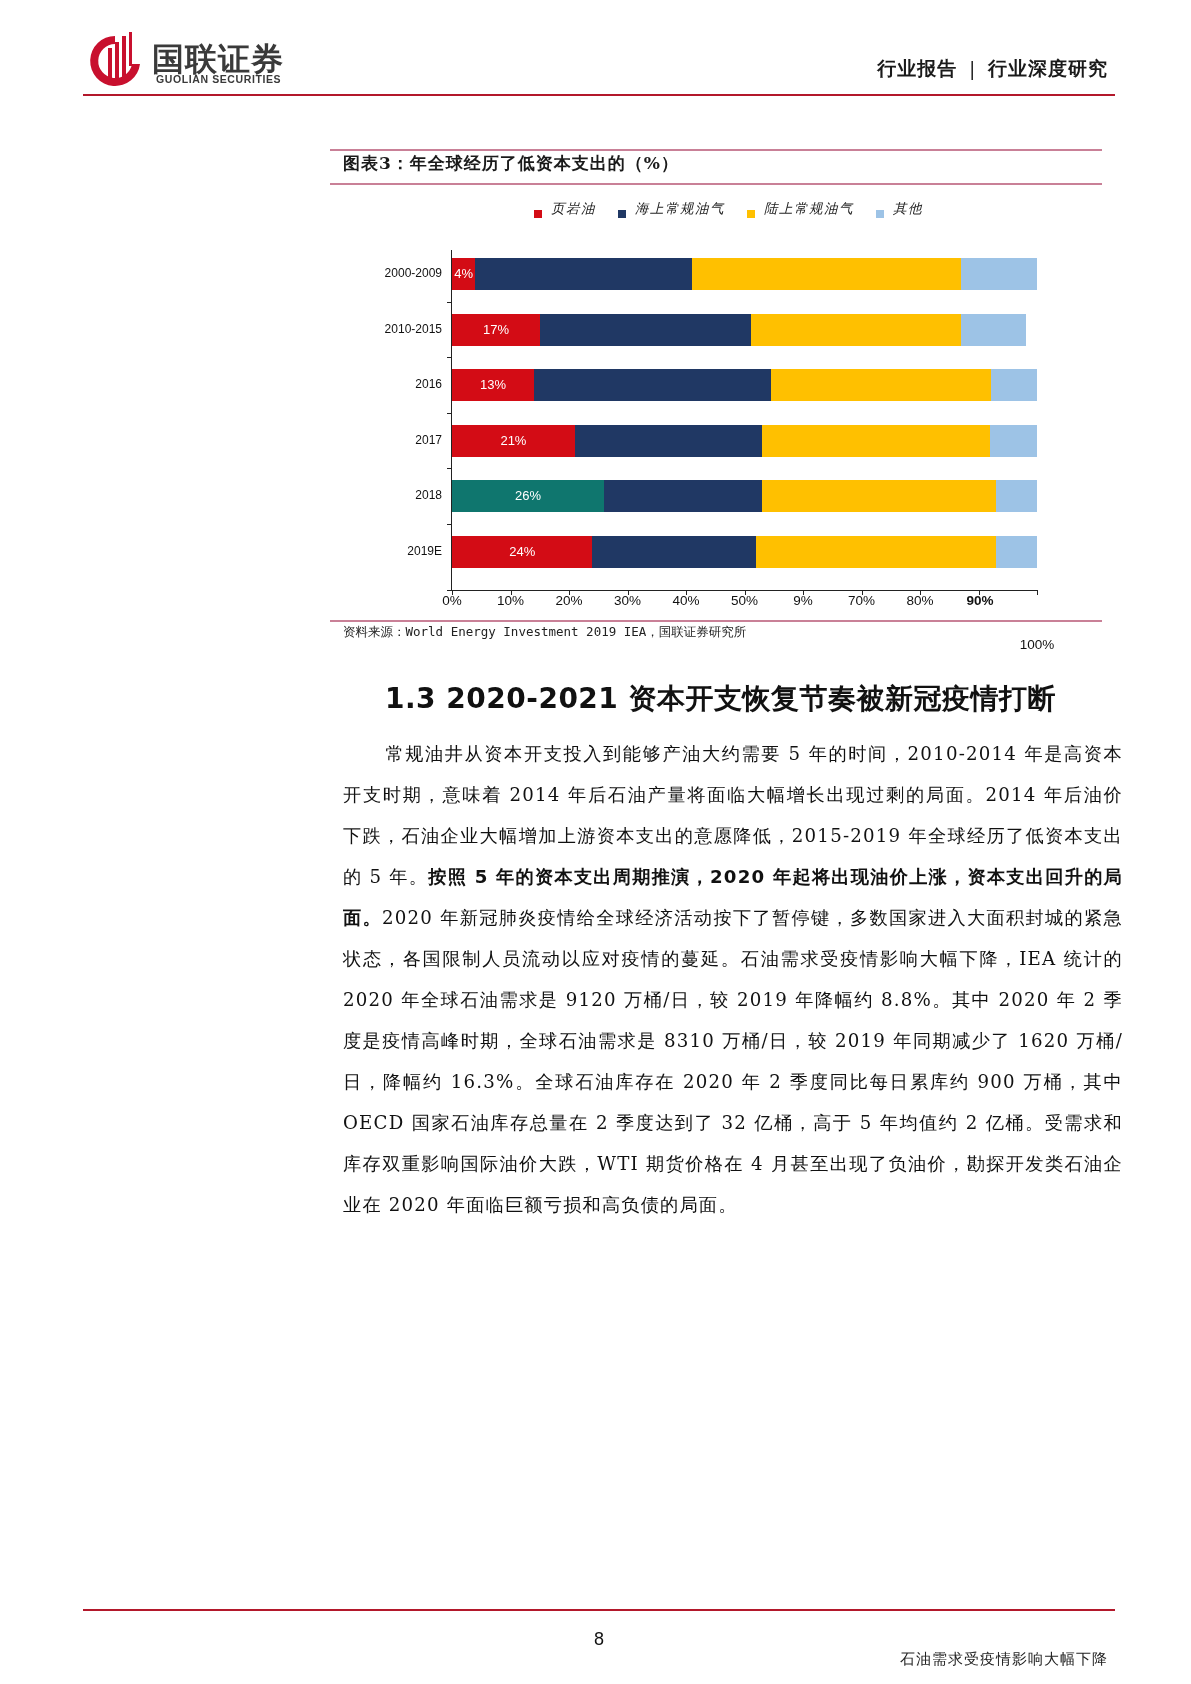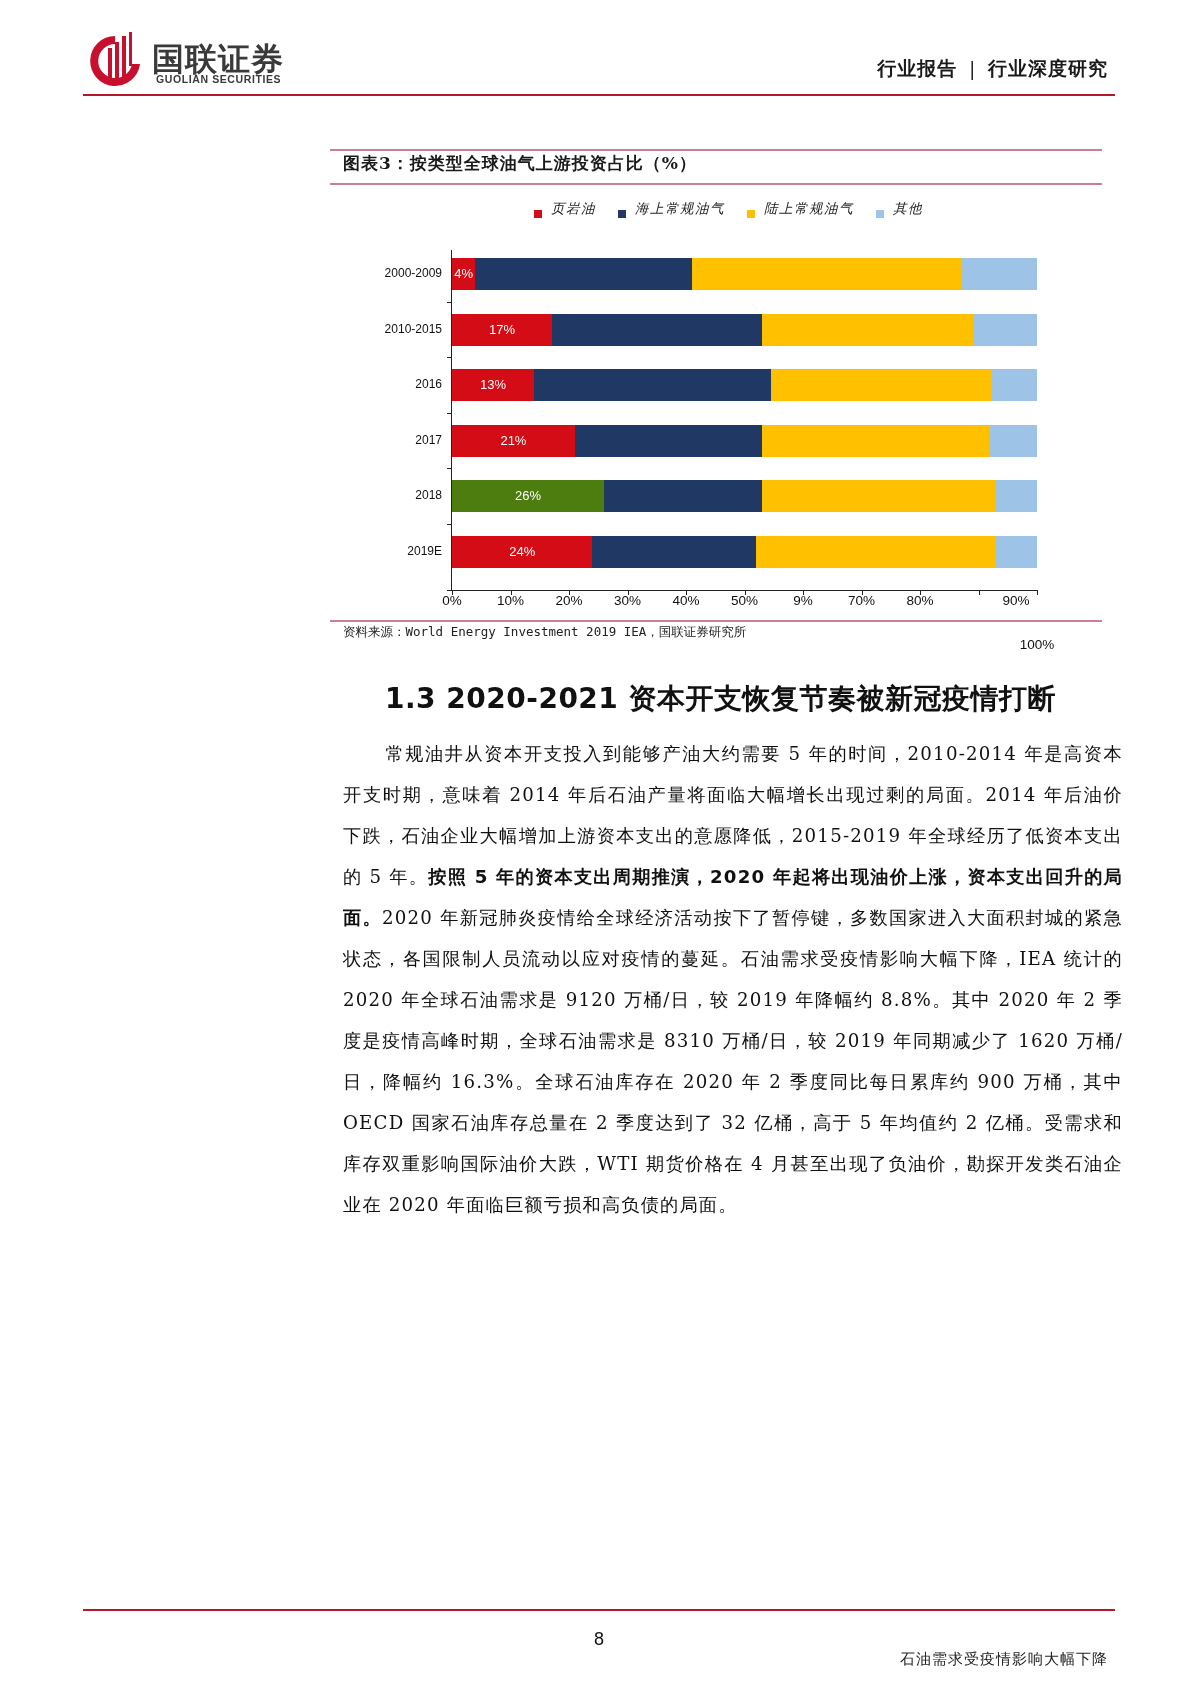--- a/index.html
+++ b/index.html
@@ -68,21 +68,21 @@
 <div class="abs logo-cn">国联证券</div>
 <div class="abs logo-en">GUOLIAN SECURITIES</div>
 <div class="abs hdr-right">
   <span>行业报告</span>
   <span style="font-weight:normal;margin:0 4px;">|</span>
   <span>行业深度研究</span>
 </div>
 <div class="abs hdr-rule"></div>
 
 <div class="abs chart-rule" style="top:149px;"></div>
-<div class="abs chart-title">图表3：按类型全球油气上游投资占比（%）</div>
+<div class="abs chart-title">图表3：年全球经历了低资本支出的（%）</div>
 <div class="abs chart-rule" style="top:183px;"></div>
 
 <div class="abs legend">
   <div class="legend-item">
     <span class="swatch" style="background:#d30c15"></span>
     <span>页岩油</span>
   </div>
   <div class="legend-item">
     <span class="swatch" style="background:#203864"></span>
     <span>海上常规油气</span>
@@ -102,21 +102,21 @@
     <div class="abs bar" style="top: 258px;">
       <div class="seg" style="width: 23.4px; background: rgb(211, 12, 21);">
         <span class="seg-label">4%</span>
       </div>
       <div class="seg" style="width: 216.45px; background: rgb(32, 56, 100);"></div>
       <div class="seg" style="width: 269.1px; background: rgb(255, 192, 0);"></div>
       <div class="seg" style="width: 76.05px; background: rgb(157, 195, 230);"></div>
     </div>
     <div class="abs cat-label" style="top: 321.5px;">2010-2015</div>
     <div class="abs bar" style="top: 313.5px;">
-      <div class="seg" style="width: 100px; background: rgb(211, 12, 21);">
+      <div class="seg" style="width: 88px; background: rgb(211, 12, 21);">
         <span class="seg-label">17%</span>
       </div>
       <div class="seg" style="width: 210.6px; background: rgb(32, 56, 100);"></div>
       <div class="seg" style="width: 210.6px; background: rgb(255, 192, 0);"></div>
       <div class="seg" style="width: 64.35px; background: rgb(157, 195, 230);"></div>
     </div>
     <div class="abs y-tick" style="top: 301.5px;"></div>
     <div class="abs cat-label" style="top: 377px;">2016</div>
     <div class="abs bar" style="top: 369px;">
       <div class="seg" style="width: 83px; background: rgb(211, 12, 21);">
@@ -132,21 +132,21 @@
       <div class="seg" style="width: 122.85px; background: rgb(211, 12, 21);">
         <span class="seg-label">21%</span>
       </div>
       <div class="seg" style="width: 187.2px; background: rgb(32, 56, 100);"></div>
       <div class="seg" style="width: 228.15px; background: rgb(255, 192, 0);"></div>
       <div class="seg" style="width: 46.8px; background: rgb(157, 195, 230);"></div>
     </div>
     <div class="abs y-tick" style="top: 412.5px;"></div>
     <div class="abs cat-label" style="top: 488px;">2018</div>
     <div class="abs bar" style="top: 480px;">
-      <div class="seg" style="width: 152.1px; background: #4d7c0f;">
+      <div class="seg" style="width: 152.1px; background: #0f766e;">
         <span class="seg-label">26%</span>
       </div>
       <div class="seg" style="width: 157.95px; background: rgb(32, 56, 100);"></div>
       <div class="seg" style="width: 234px; background: rgb(255, 192, 0);"></div>
       <div class="seg" style="width: 40.95px; background: rgb(157, 195, 230);"></div>
     </div>
     <div class="abs y-tick" style="top: 468px;"></div>
     <div class="abs cat-label" style="top: 543.5px;">2019E</div>
     <div class="abs bar" style="top: 535.5px;">
       <div class="seg" style="width: 140.4px; background: rgb(211, 12, 21);">
@@ -173,21 +173,21 @@
     <div class="abs x-label" style="left: 686px;">40%</div>
     <div class="abs x-tick" style="left: 744.5px;"></div>
     <div class="abs x-label" style="left: 744.5px;">50%</div>
     <div class="abs x-tick" style="left: 803px;"></div>
     <div class="abs x-label" style="left: 803px;">9%</div>
     <div class="abs x-tick" style="left: 861.5px;"></div>
     <div class="abs x-label" style="left: 861.5px;">70%</div>
     <div class="abs x-tick" style="left: 920px;"></div>
     <div class="abs x-label" style="left: 920px;">80%</div>
     <div class="abs x-tick" style="left: 978.5px;"></div>
-    <div class="abs x-label" style="left: 1016px;">90%</div>
+    <div class="abs x-label" style="left: 980px; font-weight: bold;">90%</div>
     <div class="abs x-tick" style="left: 1037px;"></div>
     <div class="abs x-label" style="left: 1037px; margin-top: 44px;">100%</div>
   </div>
 
 <div class="abs chart-rule" style="top:620px;"></div>
 <div class="abs source">资料来源：World Energy Investment 2019 IEA，国联证券研究所</div>
 
 <div class="abs section-title">1.3 2020-2021 资本开支恢复节奏被新冠疫情打断</div>
 <div class="abs para"><span class="ind"></span><span>常规油井从资本开支投入到能够产油大约需要 5 年的时间，2010-2014 年是高资本开支时期，意味着 2014 年后石油产量将面临大幅增长出现过剩的局面。2014 年后油价下跌，石油企业大幅增加上游资本支出的意愿降低，2015-2019 年全球经历了低资本支出的 5 年。</span><b>按照 5 年的资本支出周期推演，2020 年起将出现油价上涨，资本支出回升的局面。</b><span>2020 年新冠肺炎疫情给全球经济活动按下了暂停键，多数国家进入大面积封城的紧急状态，各国限制人员流动以应对疫情的蔓延。石油需求受疫情影响大幅下降，IEA 统计的 2020 年全球石油需求是 9120 万桶/日，较 2019 年降幅约 8.8%。其中 2020 年 2 季度是疫情高峰时期，全球石油需求是 8310 万桶/日，较 2019 年同期减少了 1620 万桶/日，降幅约 16.3%。全球石油库存在 2020 年 2 季度同比每日累库约 900 万桶，其中 OECD 国家石油库存总量在 2 季度达到了 32 亿桶，高于 5 年均值约 2 亿桶。受需求和库存双重影响国际油价大跌，WTI 期货价格在 4 月甚至出现了负油价，勘探开发类石油企业在 2020 年面临巨额亏损和高负债的局面。</span></div>
 

